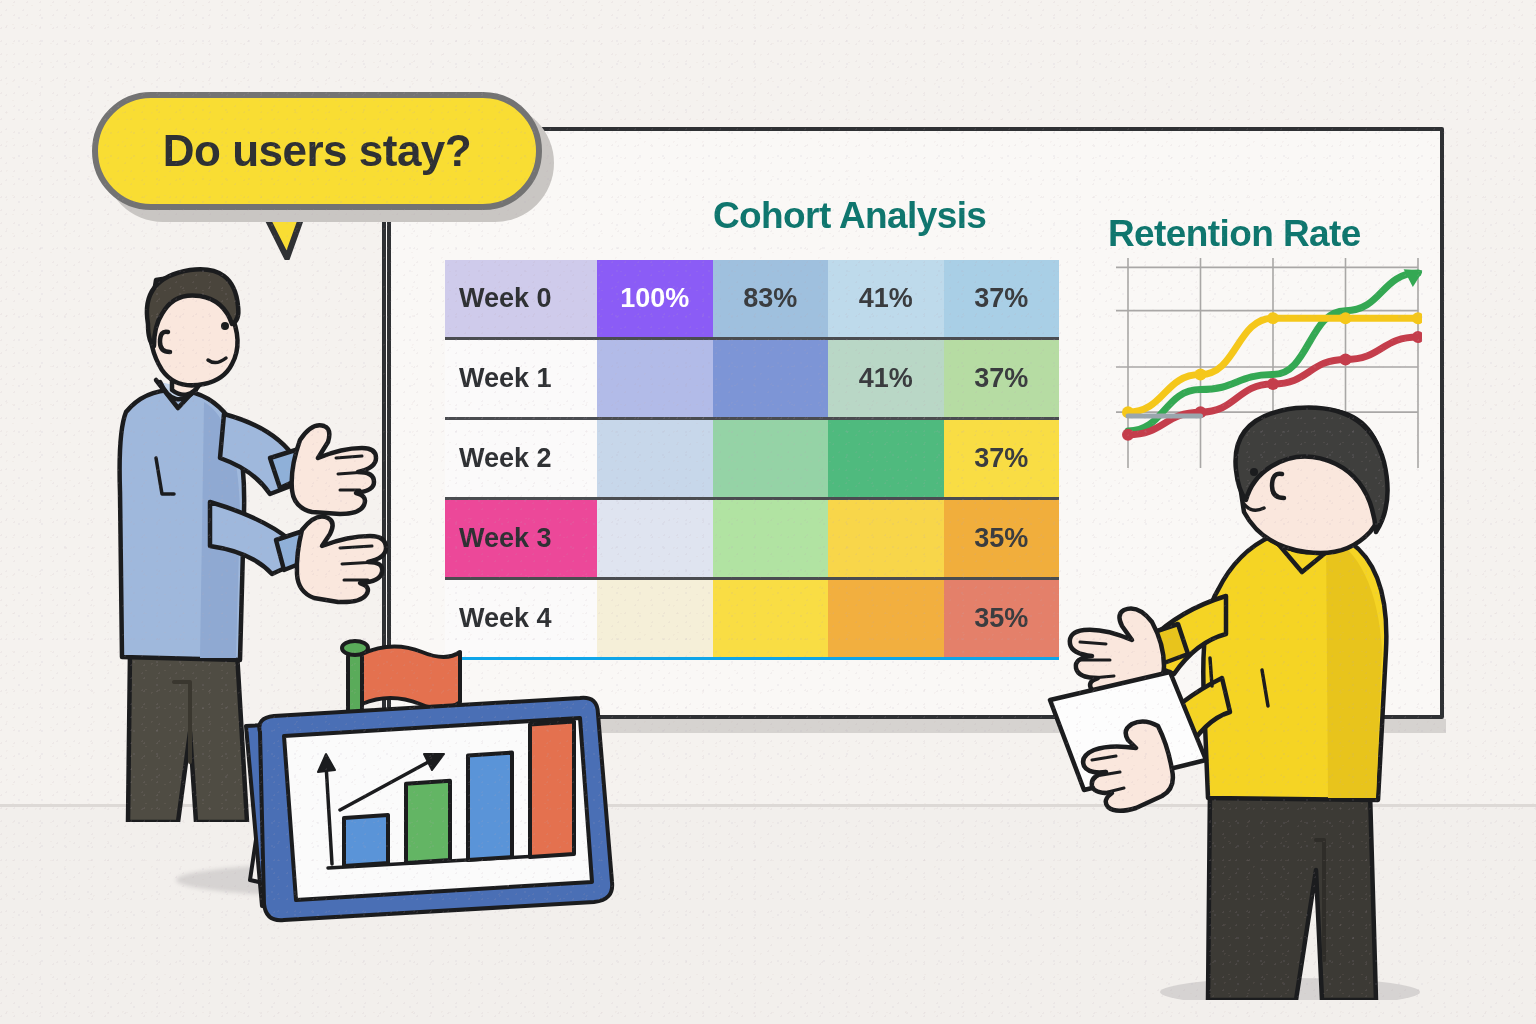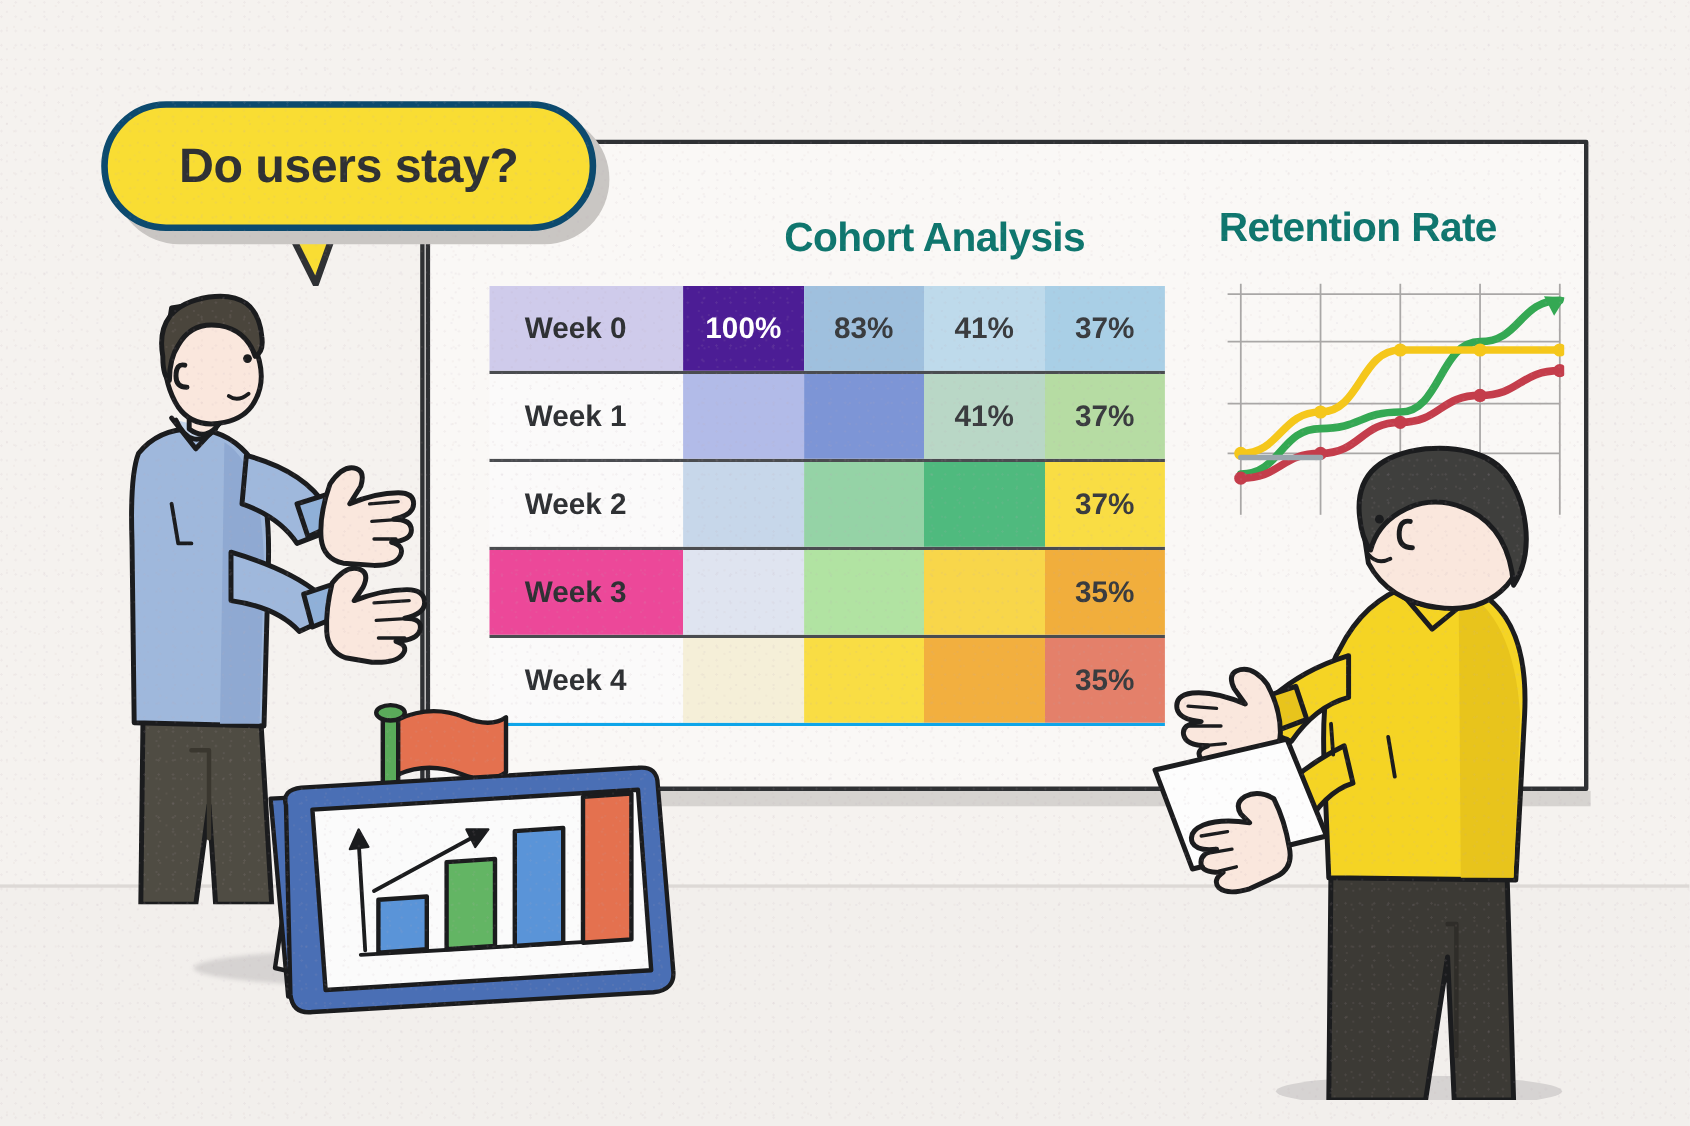--- a/index.html
+++ b/index.html
@@ -30,38 +30,38 @@
   .board{position:absolute;left:382px;top:127px;width:1062px;height:592px;
         background:#faf8f6;border:4px solid #2f3134;border-radius:2px;
         box-sizing:border-box;}
   .board-shadow{position:absolute;left:386px;top:719px;width:1060px;height:14px;
         background:#d6d3d0;}
 
   
   .bubble-shadow{position:absolute;left:104px;top:104px;width:450px;height:118px;
         background:#c9c6c3;border-radius:59px;}
   .bubble{position:absolute;left:92px;top:92px;width:450px;height:118px;
-        background:#f9dd33;border:6px solid #0c4a6e;border-radius:59px;
+        background:#f9dd33;border:6px solid #737373;border-radius:59px;
         box-sizing:border-box;display:flex;align-items:center;justify-content:center;}
   .bubble-text{font-size:44px;font-weight:bold;color:#2f3134;letter-spacing:-.5px;
         white-space:nowrap;}
   .bubble-tail{position:absolute;left:255px;top:200px;width:60px;height:60px;}
 
   
   .heading{position:absolute;font-size:37px;font-weight:bold;color:#0f766e;
         letter-spacing:-.6px;white-space:nowrap;}
   .h-cohort{left:713px;top:195px;}
-  .h-retention{left:1108px;top:186px;}
+  .h-retention{left:1108px;top:213px;}
 
   
   .cohort{position:absolute;left:445px;top:260px;width:614px;height:400px;}
   .crow{display:flex;height:80px;box-sizing:border-box;
         border-bottom:3px solid #4a4c50;}
   .crow:last-child{border-bottom:3px solid #0ea5e9;}
-  .clabel{width:176px;display:flex;align-items:center;padding-left:32px;
+  .clabel{width:152px;display:flex;align-items:center;padding-left:14px;
         font-size:27px;font-weight:bold;color:#2f3134;box-sizing:border-box;}
   .ccell{flex:1;display:flex;align-items:center;justify-content:center;
         font-size:27px;font-weight:600;color:#3a3c3f;}
   .ccell.light{color:#ffffff;font-weight:bold;}
 
   
   .retchart{position:absolute;left:1110px;top:252px;width:312px;height:228px;}
 
   
   .fig{position:absolute;}
@@ -88,21 +88,21 @@
   <svg style="position:absolute;left:384px;top:127px;width:10px;height:592px;">
     <line x1="5" y1="0" x2="5" y2="592" stroke="#2f3134" stroke-width="4"></line>
   </svg>
 
   <div class="heading h-cohort">Cohort Analysis</div>
   <div class="heading h-retention">Retention Rate</div>
 
   <div class="cohort" id="cohort-table">
       <div class="crow">
         <div class="clabel" style="background: rgb(207, 203, 235);">Week 0</div>
-        <div class="ccell light" style="background: #4c1d95; color: rgb(255, 255, 255);">100%</div>
+        <div class="ccell light" style="background: #8b5cf6; color: rgb(255, 255, 255);">100%</div>
         <div class="ccell" style="background: rgb(159, 192, 222); color: rgb(58, 60, 63);">83%</div>
         <div class="ccell" style="background: rgb(190, 218, 235); color: rgb(58, 60, 63);">41%</div>
         <div class="ccell" style="background: rgb(169, 207, 230); color: rgb(58, 60, 63);">37%</div>
       </div>
       <div class="crow">
         <div class="clabel" style="background: rgb(251, 250, 250);">Week 1</div>
         <div class="ccell" style="background: rgb(178, 187, 232); color: rgb(58, 60, 63);"></div>
         <div class="ccell" style="background: rgb(125, 149, 214); color: rgb(58, 60, 63);"></div>
         <div class="ccell" style="background: rgb(185, 215, 198); color: rgb(58, 60, 63);">41%</div>
         <div class="ccell" style="background: rgb(182, 220, 163); color: rgb(58, 60, 63);">37%</div>

